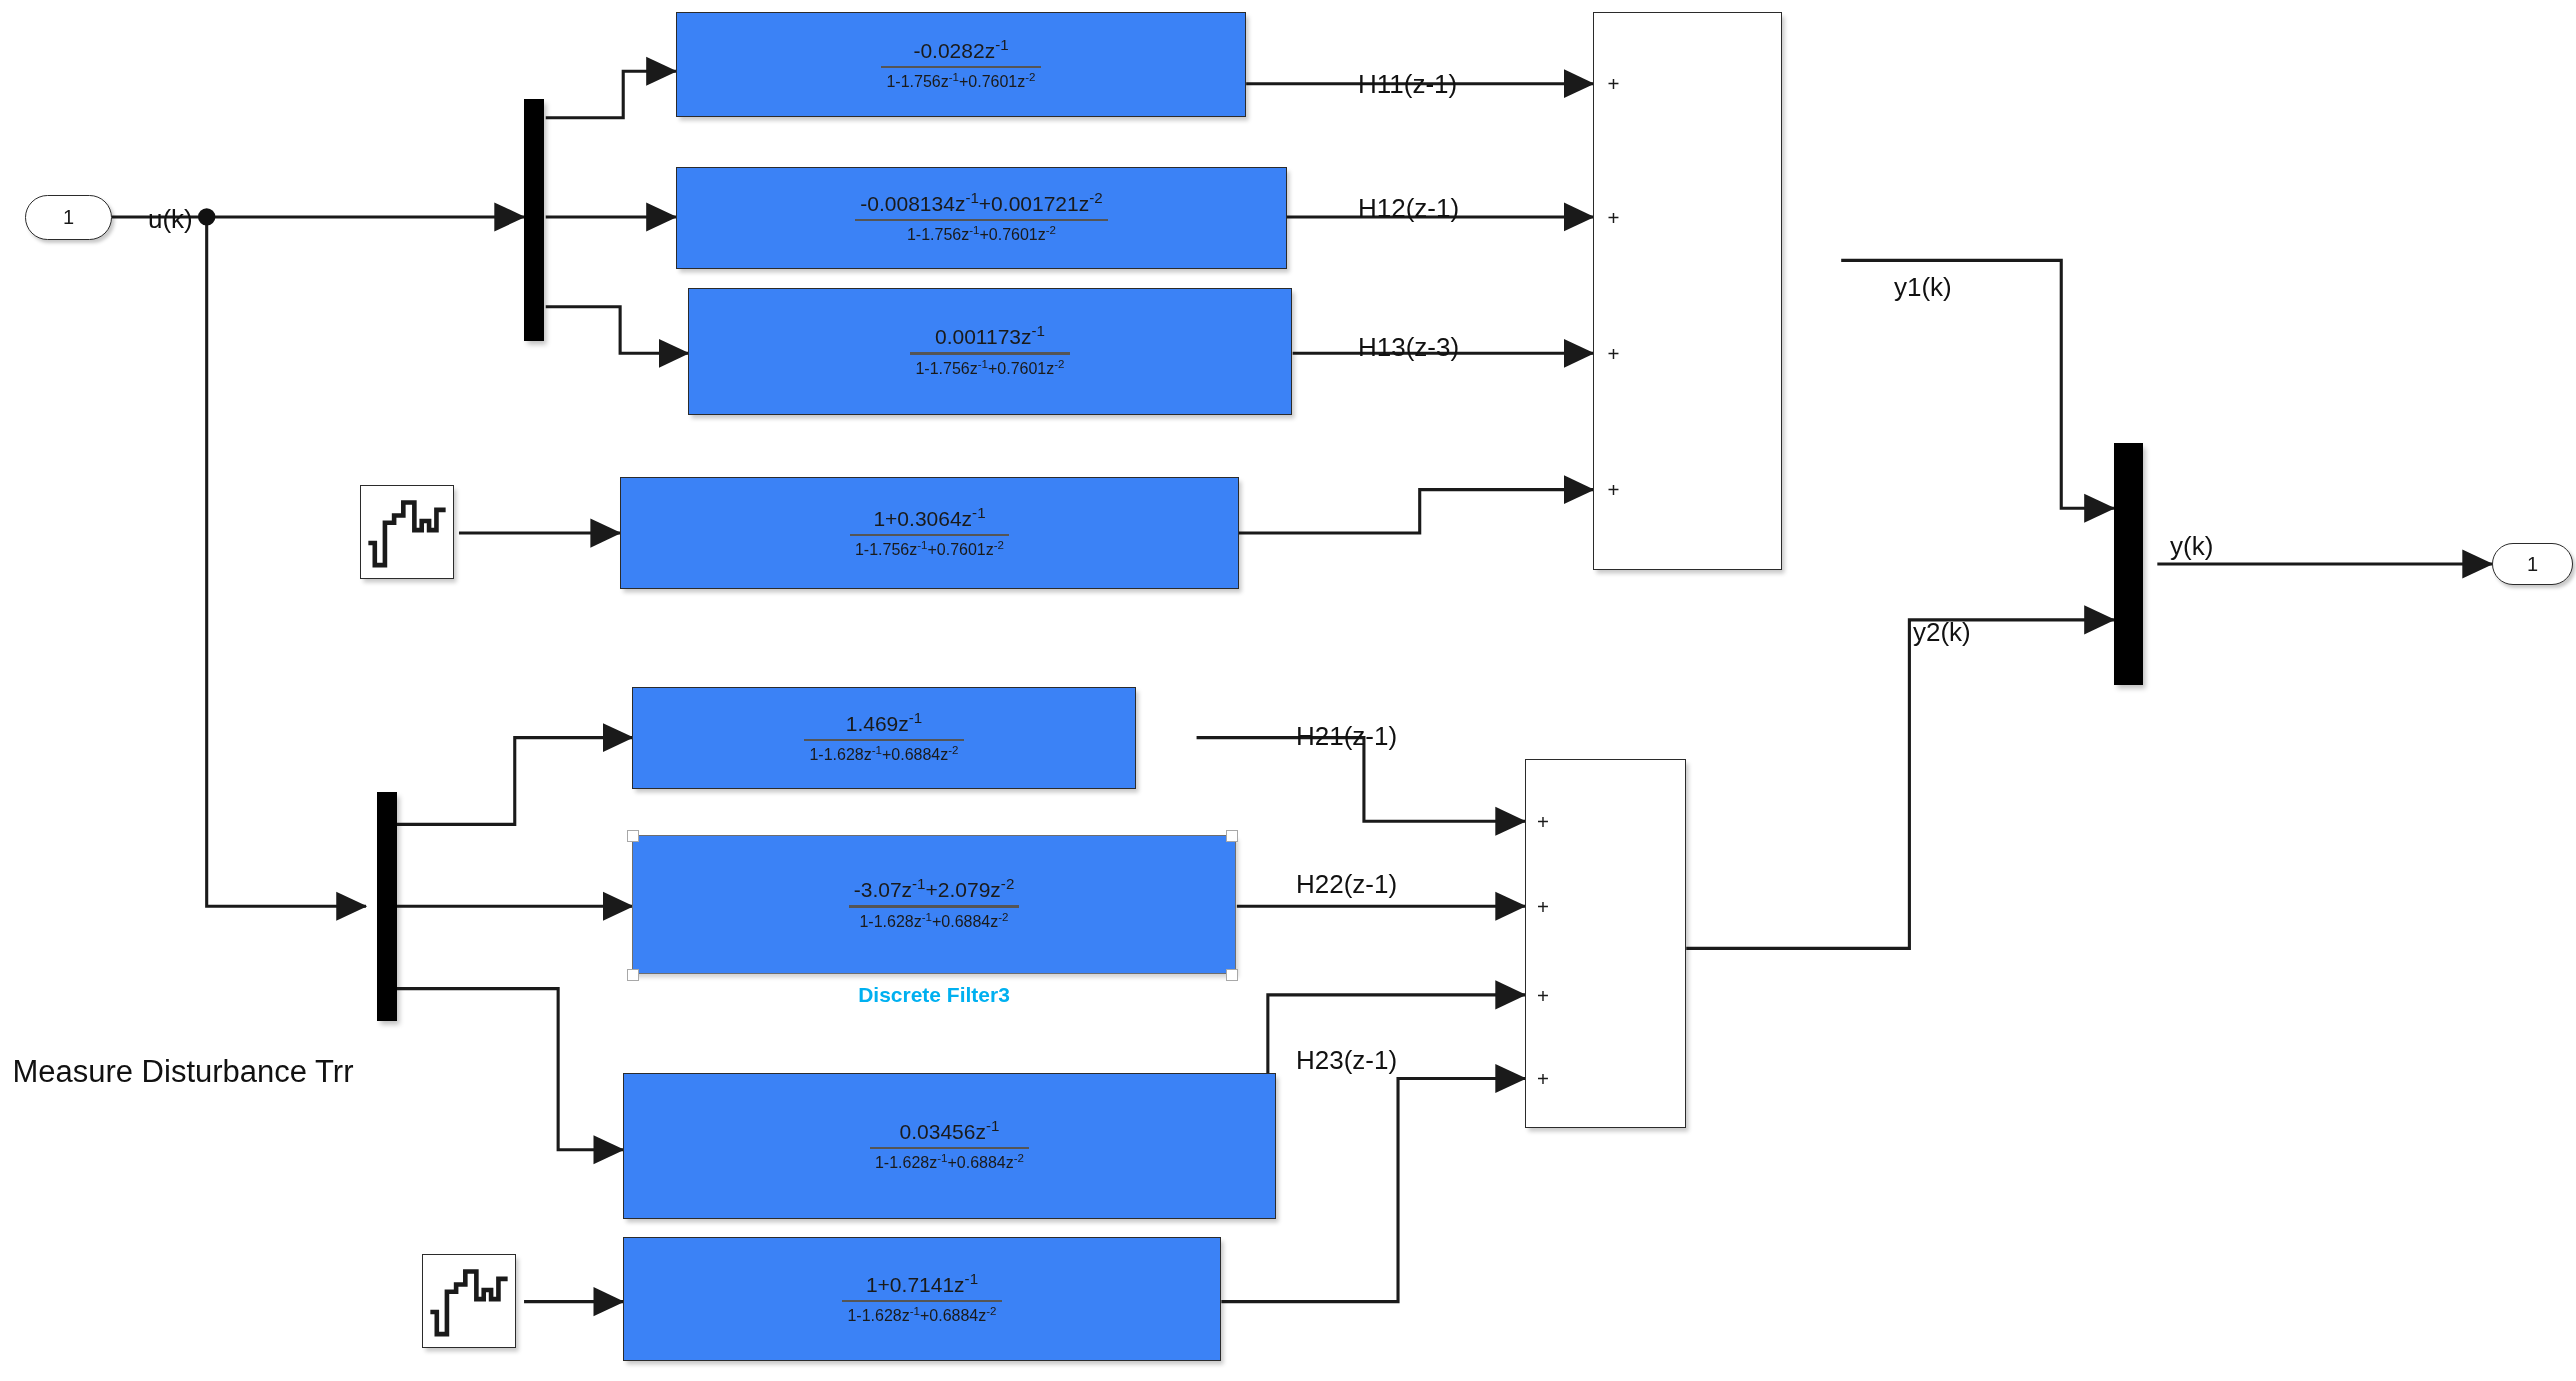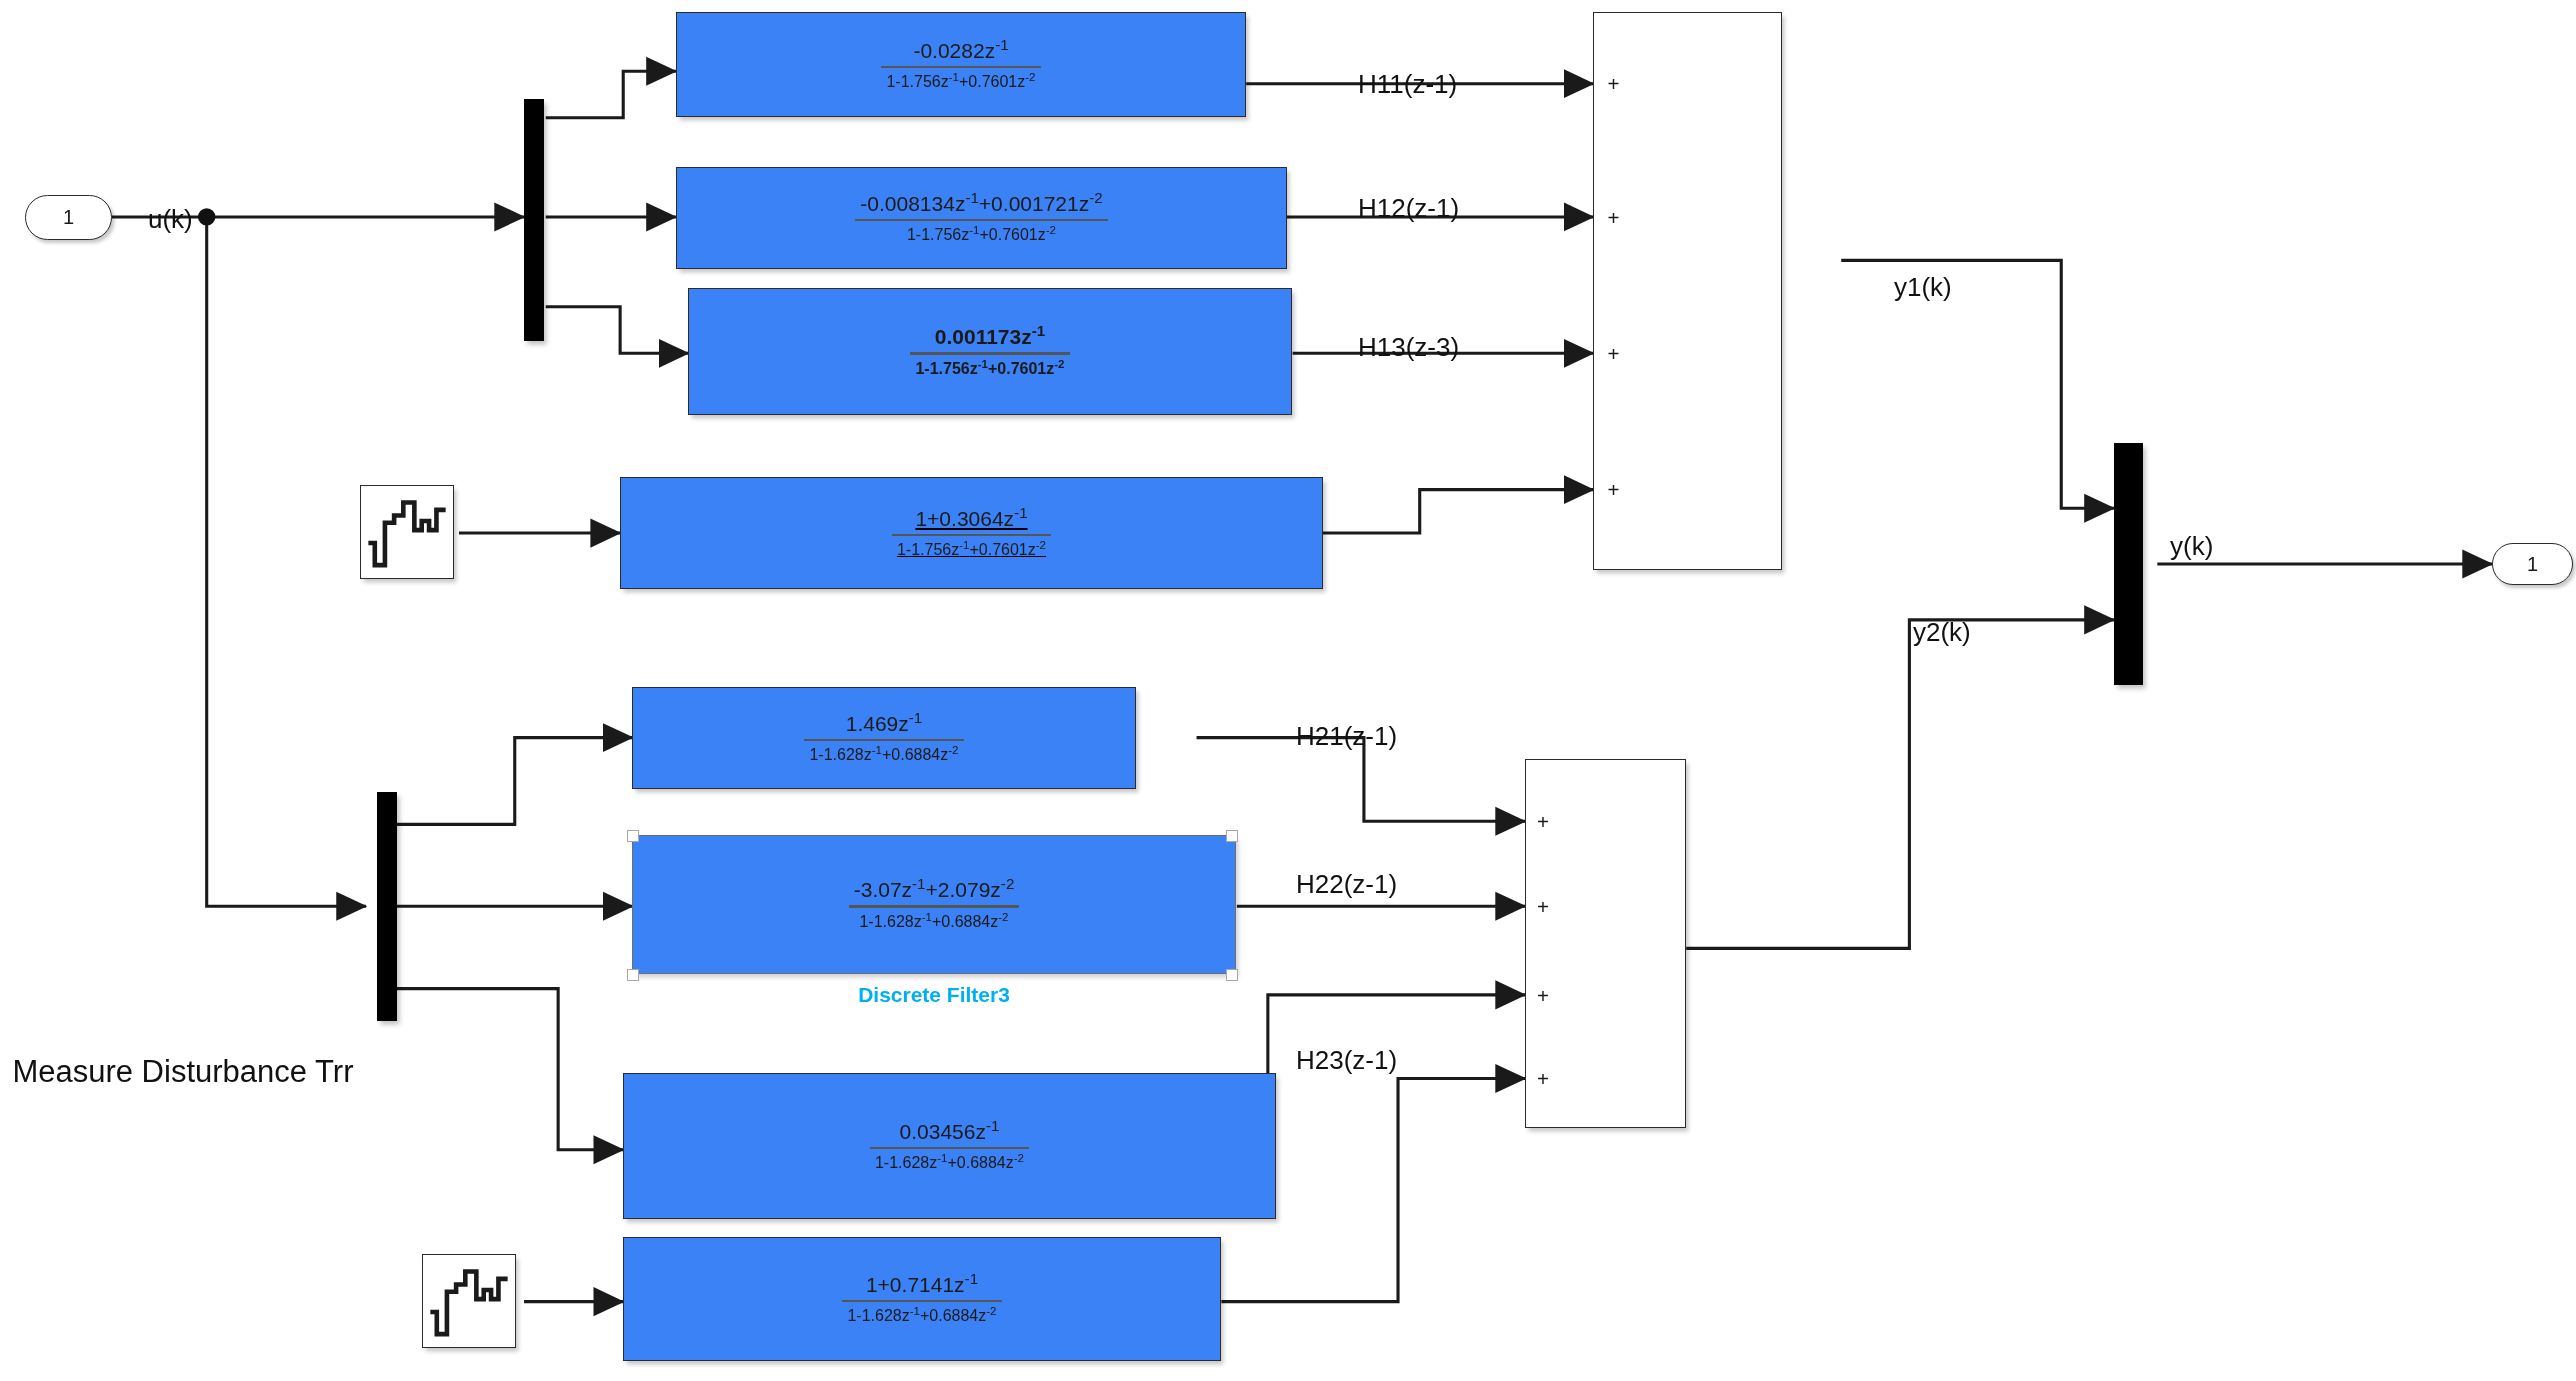--- a/index.html
+++ b/index.html
@@ -239,40 +239,40 @@
         <span>-0.008134z</span><sup>-1</sup><span>+0.001721z</span><sup>-2</sup>
       </div>
       <div class="bar"></div>
       <div class="den">
         <span>1-1.756z</span><sup>-1</sup><span>+0.7601z</span><sup>-2</sup>
       </div>
     </div>
   </div>
   <div class="sig-label" style="left:1358px; top:149px;">H12(z-1)</div>
 
-  <div class="tf-block" style="left:688px; top:288px; width:604px; height:127px;font-weight:bold;">
+  <div class="tf-block" style="left:688px; top:288px; width:604px; height:127px;">
     <div class="frac">
       <div class="num">
         <span>0.001173z</span><sup>-1</sup><span></span><sup></sup>
       </div>
       <div class="bar"></div>
       <div class="den">
         <span>1-1.756z</span><sup>-1</sup><span>+0.7601z</span><sup>-2</sup>
       </div>
     </div>
   </div>
   <div class="sig-label" style="left:1358px; top:288px;">H13(z-3)</div>
 
   <div class="noise-block" style="left:360px; top:485px; width:94px; height:94px;">
     <svg viewBox="0 0 100 100">
       <polyline points="8,62 15,62 15,86 26,86 26,40 36,40 36,32 46,32 46,18 58,18 58,48 66,48 66,38 74,38 74,48 82,48 82,26 92,26" fill="none" stroke="#1a1a1a" stroke-width="5" stroke-linejoin="miter" stroke-linecap="butt"></polyline>
     </svg>
   </div>
 
-  <div class="tf-block" style="left:620px; top:477px; width:703px; height:112px;text-decoration:underline;">
+  <div class="tf-block" style="left:620px; top:477px; width:619px; height:112px;">
     <div class="frac">
       <div class="num">
         <span>1+0.3064z</span><sup>-1</sup><span></span><sup></sup>
       </div>
       <div class="bar"></div>
       <div class="den">
         <span>1-1.756z</span><sup>-1</sup><span>+0.7601z</span><sup>-2</sup>
       </div>
     </div>
   </div>

